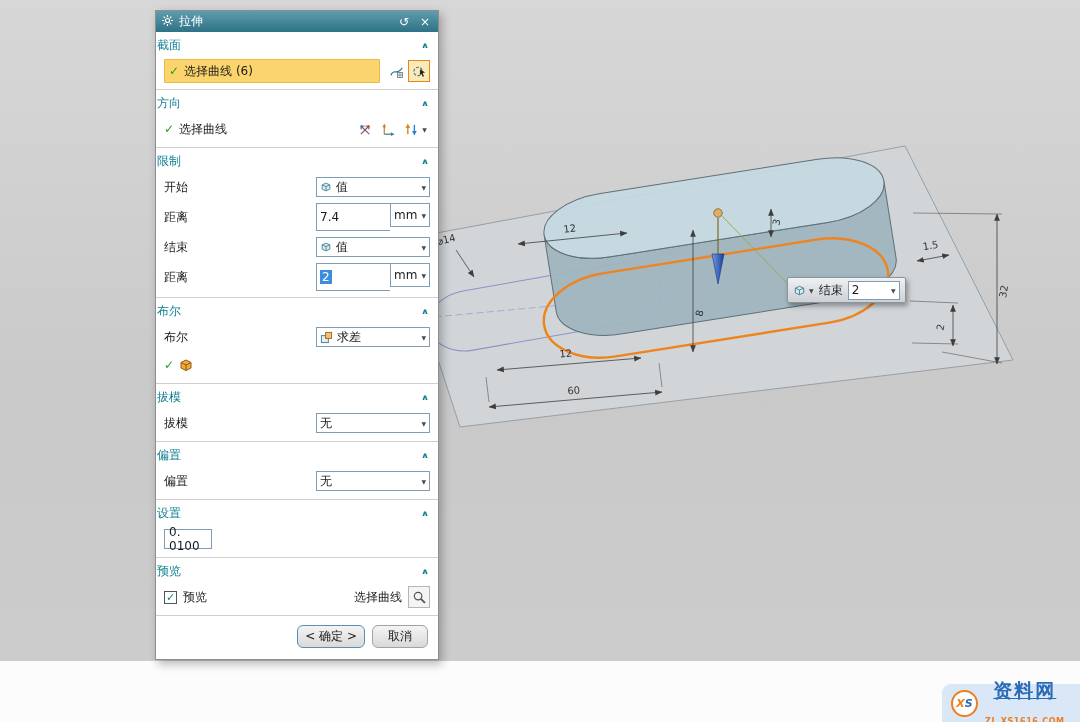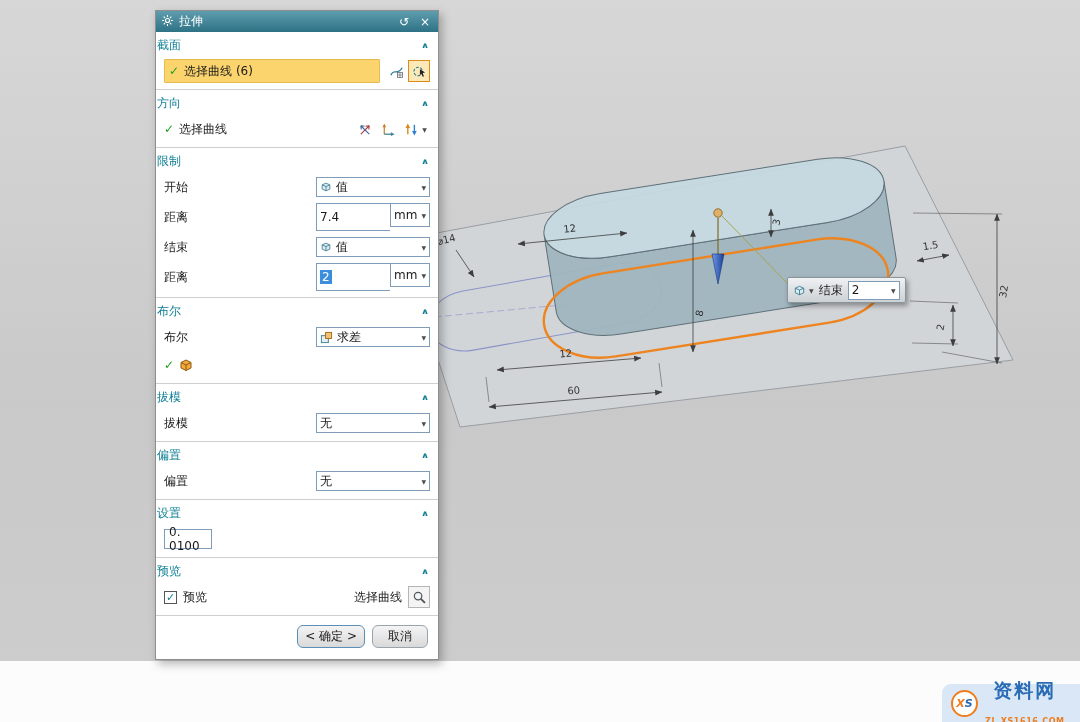--- a/index.html
+++ b/index.html
@@ -61,21 +61,21 @@
 
   
   .watermark{position:absolute;right:0;bottom:0;width:138px;height:38px;background:#d9e7f6;
     border-radius:9px 0 0 0;display:flex;align-items:center;gap:7px;padding:0 6px 0 9px;box-sizing:border-box;}
   .wm-logo{width:27px;height:27px;border-radius:50%;background:#fff;border:2px solid #ee7d1d;
     display:flex;align-items:center;justify-content:center;font-style:italic;font-weight:bold;
     font-size:11px;flex:none;box-sizing:border-box;}
   .wm-x{color:#ee7d1d;}
   .wm-s{color:#2a6bb5;}
   .wm-text{display:flex;flex-direction:column;align-items:center;line-height:1;}
-  .wm-name{color:#2a6bb5;font-weight:bold;font-size:19px;letter-spacing:2px;}
+  .wm-name{color:#2a6bb5;font-weight:bold;font-size:19px;letter-spacing:2px;text-decoration:underline;}
   .wm-url{color:#ee7d1d;font-size:8px;font-weight:bold;letter-spacing:.6px;margin-top:18px;}
 </style>
 </head>
 <body>
 
 <div class="stage">
 
   <div class="bottom-strip"></div>
 
   <svg class="viewport" width="1080" height="722" viewBox="0 0 1080 722">

